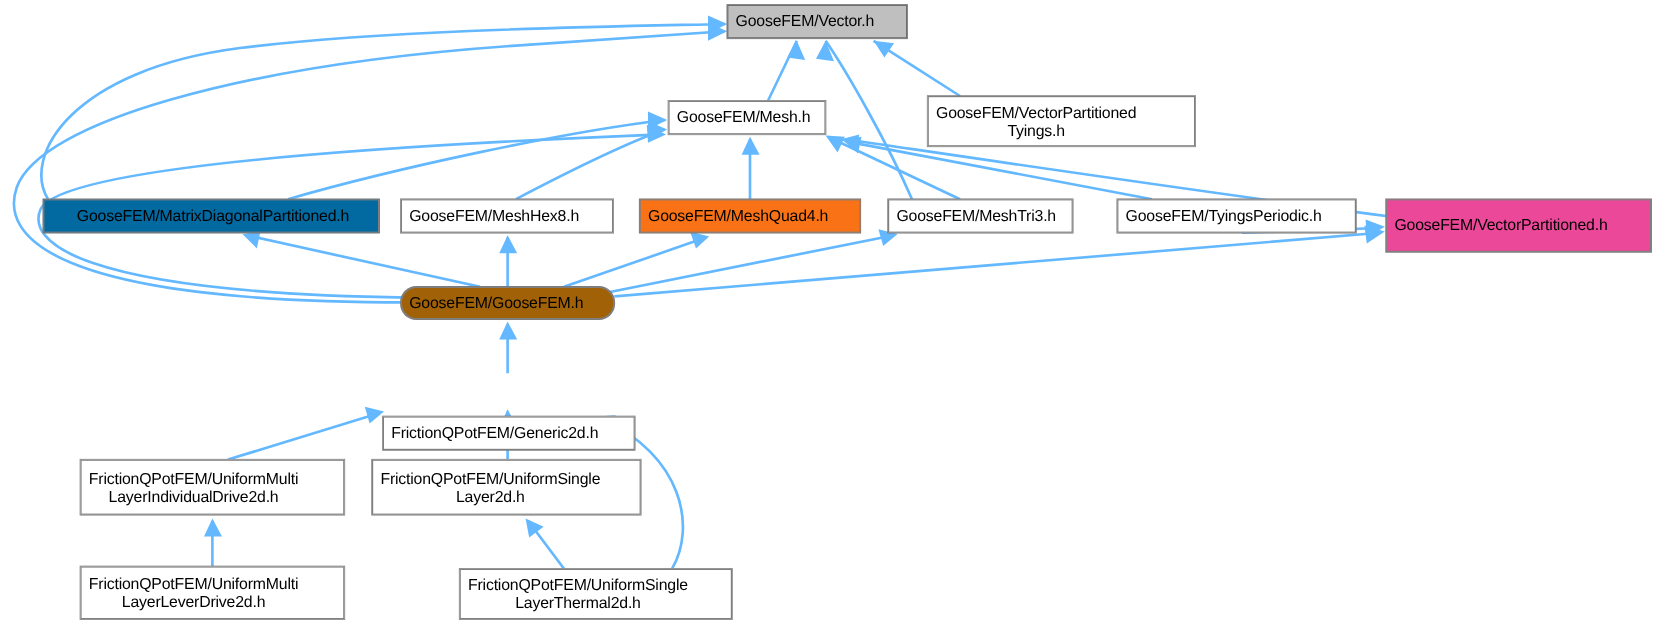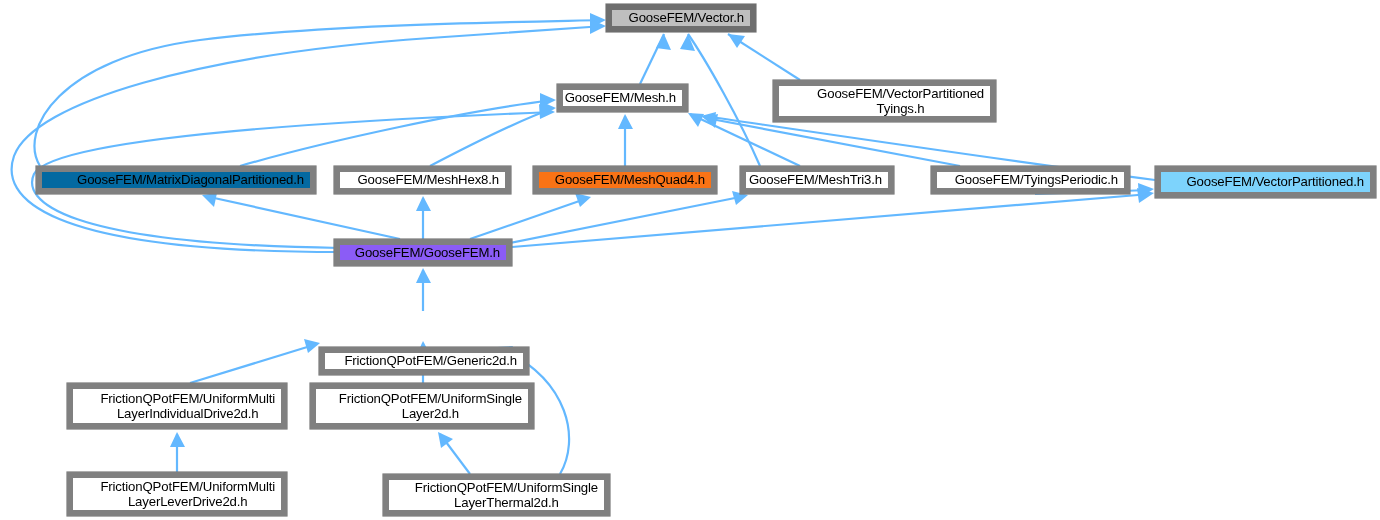--- a/index.html
+++ b/index.html
@@ -26,26 +26,26 @@
     stroke: #63b8ff;
     stroke-width: 2.2;
   }
   .edge-head {
     fill: #63b8ff;
     stroke: none;
   }
   .node-box {
     position: absolute;
     box-sizing: border-box;
-    border: 6px solid #7f1d1d;
+    border: 1px solid #7f1d1d;
     background: #ffffff;
     color: #000000;
     display: flex;
     align-items: center;
-    justify-content: flex-end;
+    justify-content: flex-start;
     text-align: center;
     font-size: 13.2px;
     line-height: 15.5px;
     letter-spacing: -0.15px;
     white-space: pre-line;
     box-shadow: 0 0 0 0.6px #7a7a7a;
   }
   .node-box.root {
     background: #bfbfbf;
     border-color: #6e6e6e;
@@ -114,22 +114,22 @@
   <div id="nodes-layer">
       <div class="node-box root" style="left: 606px; top: 4px; width: 150px; height: 28px; background: rgb(191, 191, 191);"><span class="node-label">GooseFEM/Vector.h</span></div>
       <div class="node-box" style="left: 557px; top: 84px; width: 131px; height: 28px; background: rgb(255, 255, 255); border-color: rgb(128, 128, 128);"><span class="node-label">GooseFEM/Mesh.h</span></div>
       <div class="node-box" style="left: 773px; top: 80px; width: 223px; height: 42px; background: rgb(255, 255, 255); border-color: rgb(128, 128, 128);"><span class="node-label">GooseFEM/VectorPartitioned
 Tyings.h</span></div>
       <div class="node-box" style="left: 36px; top: 166px; width: 280px; height: 28px; background: #0369a1; border-color: rgb(128, 128, 128); padding-left: 21px;"><span class="node-label">GooseFEM/MatrixDiagonalPartitioned.h</span></div>
       <div class="node-box" style="left: 334px; top: 166px; width: 177px; height: 28px; background: rgb(255, 255, 255); border-color: rgb(128, 128, 128);"><span class="node-label">GooseFEM/MeshHex8.h</span></div>
       <div class="node-box" style="left: 533px; top: 166px; width: 184px; height: 28px; background: #f97316; border-color: rgb(128, 128, 128);"><span class="node-label">GooseFEM/MeshQuad4.h</span></div>
       <div class="node-box" style="left: 740px; top: 166px; width: 154px; height: 28px; background: rgb(255, 255, 255); border-color: rgb(128, 128, 128);"><span class="node-label">GooseFEM/MeshTri3.h</span></div>
       <div class="node-box" style="left: 931px; top: 166px; width: 199px; height: 28px; background: rgb(255, 255, 255); border-color: rgb(128, 128, 128);"><span class="node-label">GooseFEM/TyingsPeriodic.h</span></div>
-      <div class="node-box" style="left: 1155px; top: 166px; width: 221px; height: 32px; background: #7dd3fc; border-color: rgb(128, 128, 128); padding-left: 37px;"><span class="node-label">GooseFEM/VectorPartitioned.h</span></div>
-      <div class="node-box" style="left: 334px; top: 239px; width: 178px; height: 27px; background: #8b5cf6; border-color: rgb(128, 128, 128);"><span class="node-label">GooseFEM/GooseFEM.h</span></div>
+      <div class="node-box" style="left: 1155px; top: 166px; width: 221px; height: 44px; background: #ec4899; border-color: rgb(128, 128, 128);"><span class="node-label">GooseFEM/VectorPartitioned.h</span></div>
+      <div class="node-box" style="left: 334px; top: 239px; width: 178px; height: 27px; background: #a16207; border-color: rgb(128, 128, 128); border-radius: 13px;"><span class="node-label">GooseFEM/GooseFEM.h</span></div>
       <div class="node-box" style="left: 319px; top: 311px; width: 210px; height: 28px; background: rgb(255, 255, 255); border-color: rgb(128, 128, 128); margin-top: 36px;"><span class="node-label">FrictionQPotFEM/Generic2d.h</span></div>
       <div class="node-box" style="left: 67px; top: 383px; width: 220px; height: 46px; background: rgb(255, 255, 255); border-color: rgb(128, 128, 128);"><span class="node-label">FrictionQPotFEM/UniformMulti
 LayerIndividualDrive2d.h</span></div>
       <div class="node-box" style="left: 310px; top: 383px; width: 224px; height: 46px; background: rgb(255, 255, 255); border-color: rgb(128, 128, 128);"><span class="node-label">FrictionQPotFEM/UniformSingle
 Layer2d.h</span></div>
       <div class="node-box" style="left: 67px; top: 472px; width: 220px; height: 44px; background: rgb(255, 255, 255); border-color: rgb(128, 128, 128);"><span class="node-label">FrictionQPotFEM/UniformMulti
 LayerLeverDrive2d.h</span></div>
       <div class="node-box" style="left: 383px; top: 474px; width: 227px; height: 42px; background: rgb(255, 255, 255); border-color: rgb(128, 128, 128);"><span class="node-label">FrictionQPotFEM/UniformSingle
 LayerThermal2d.h</span></div>
     </div>

